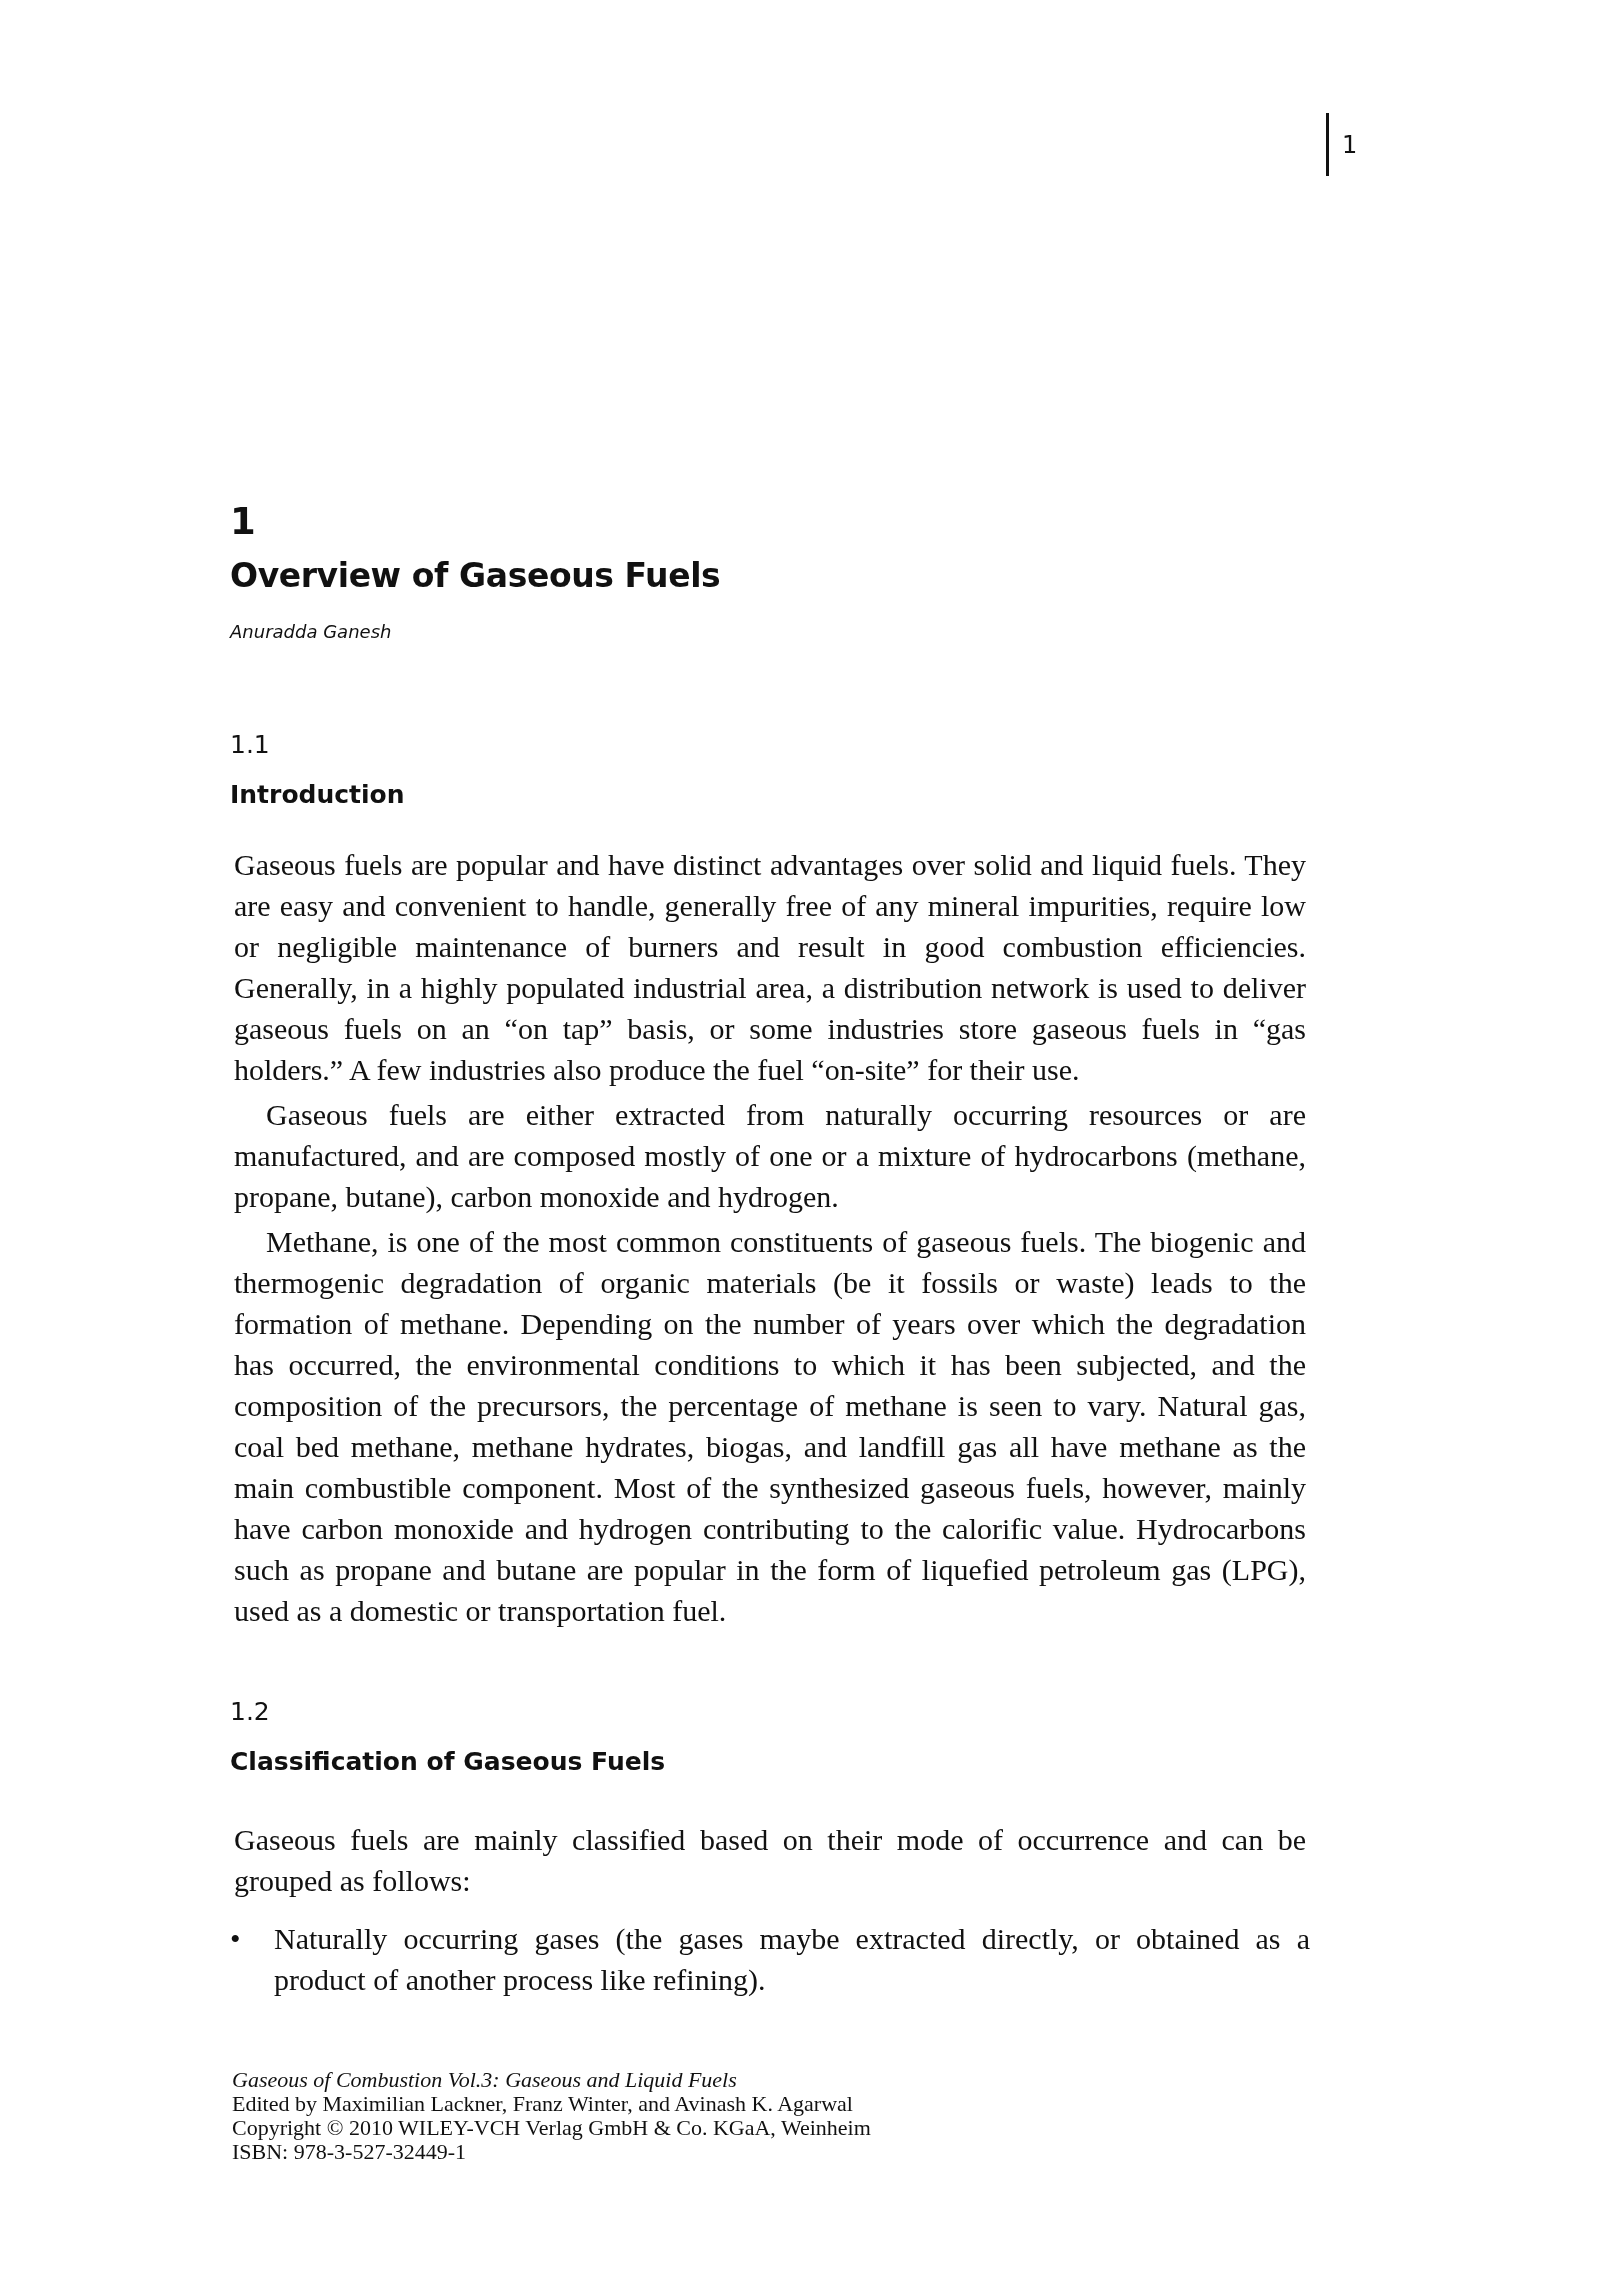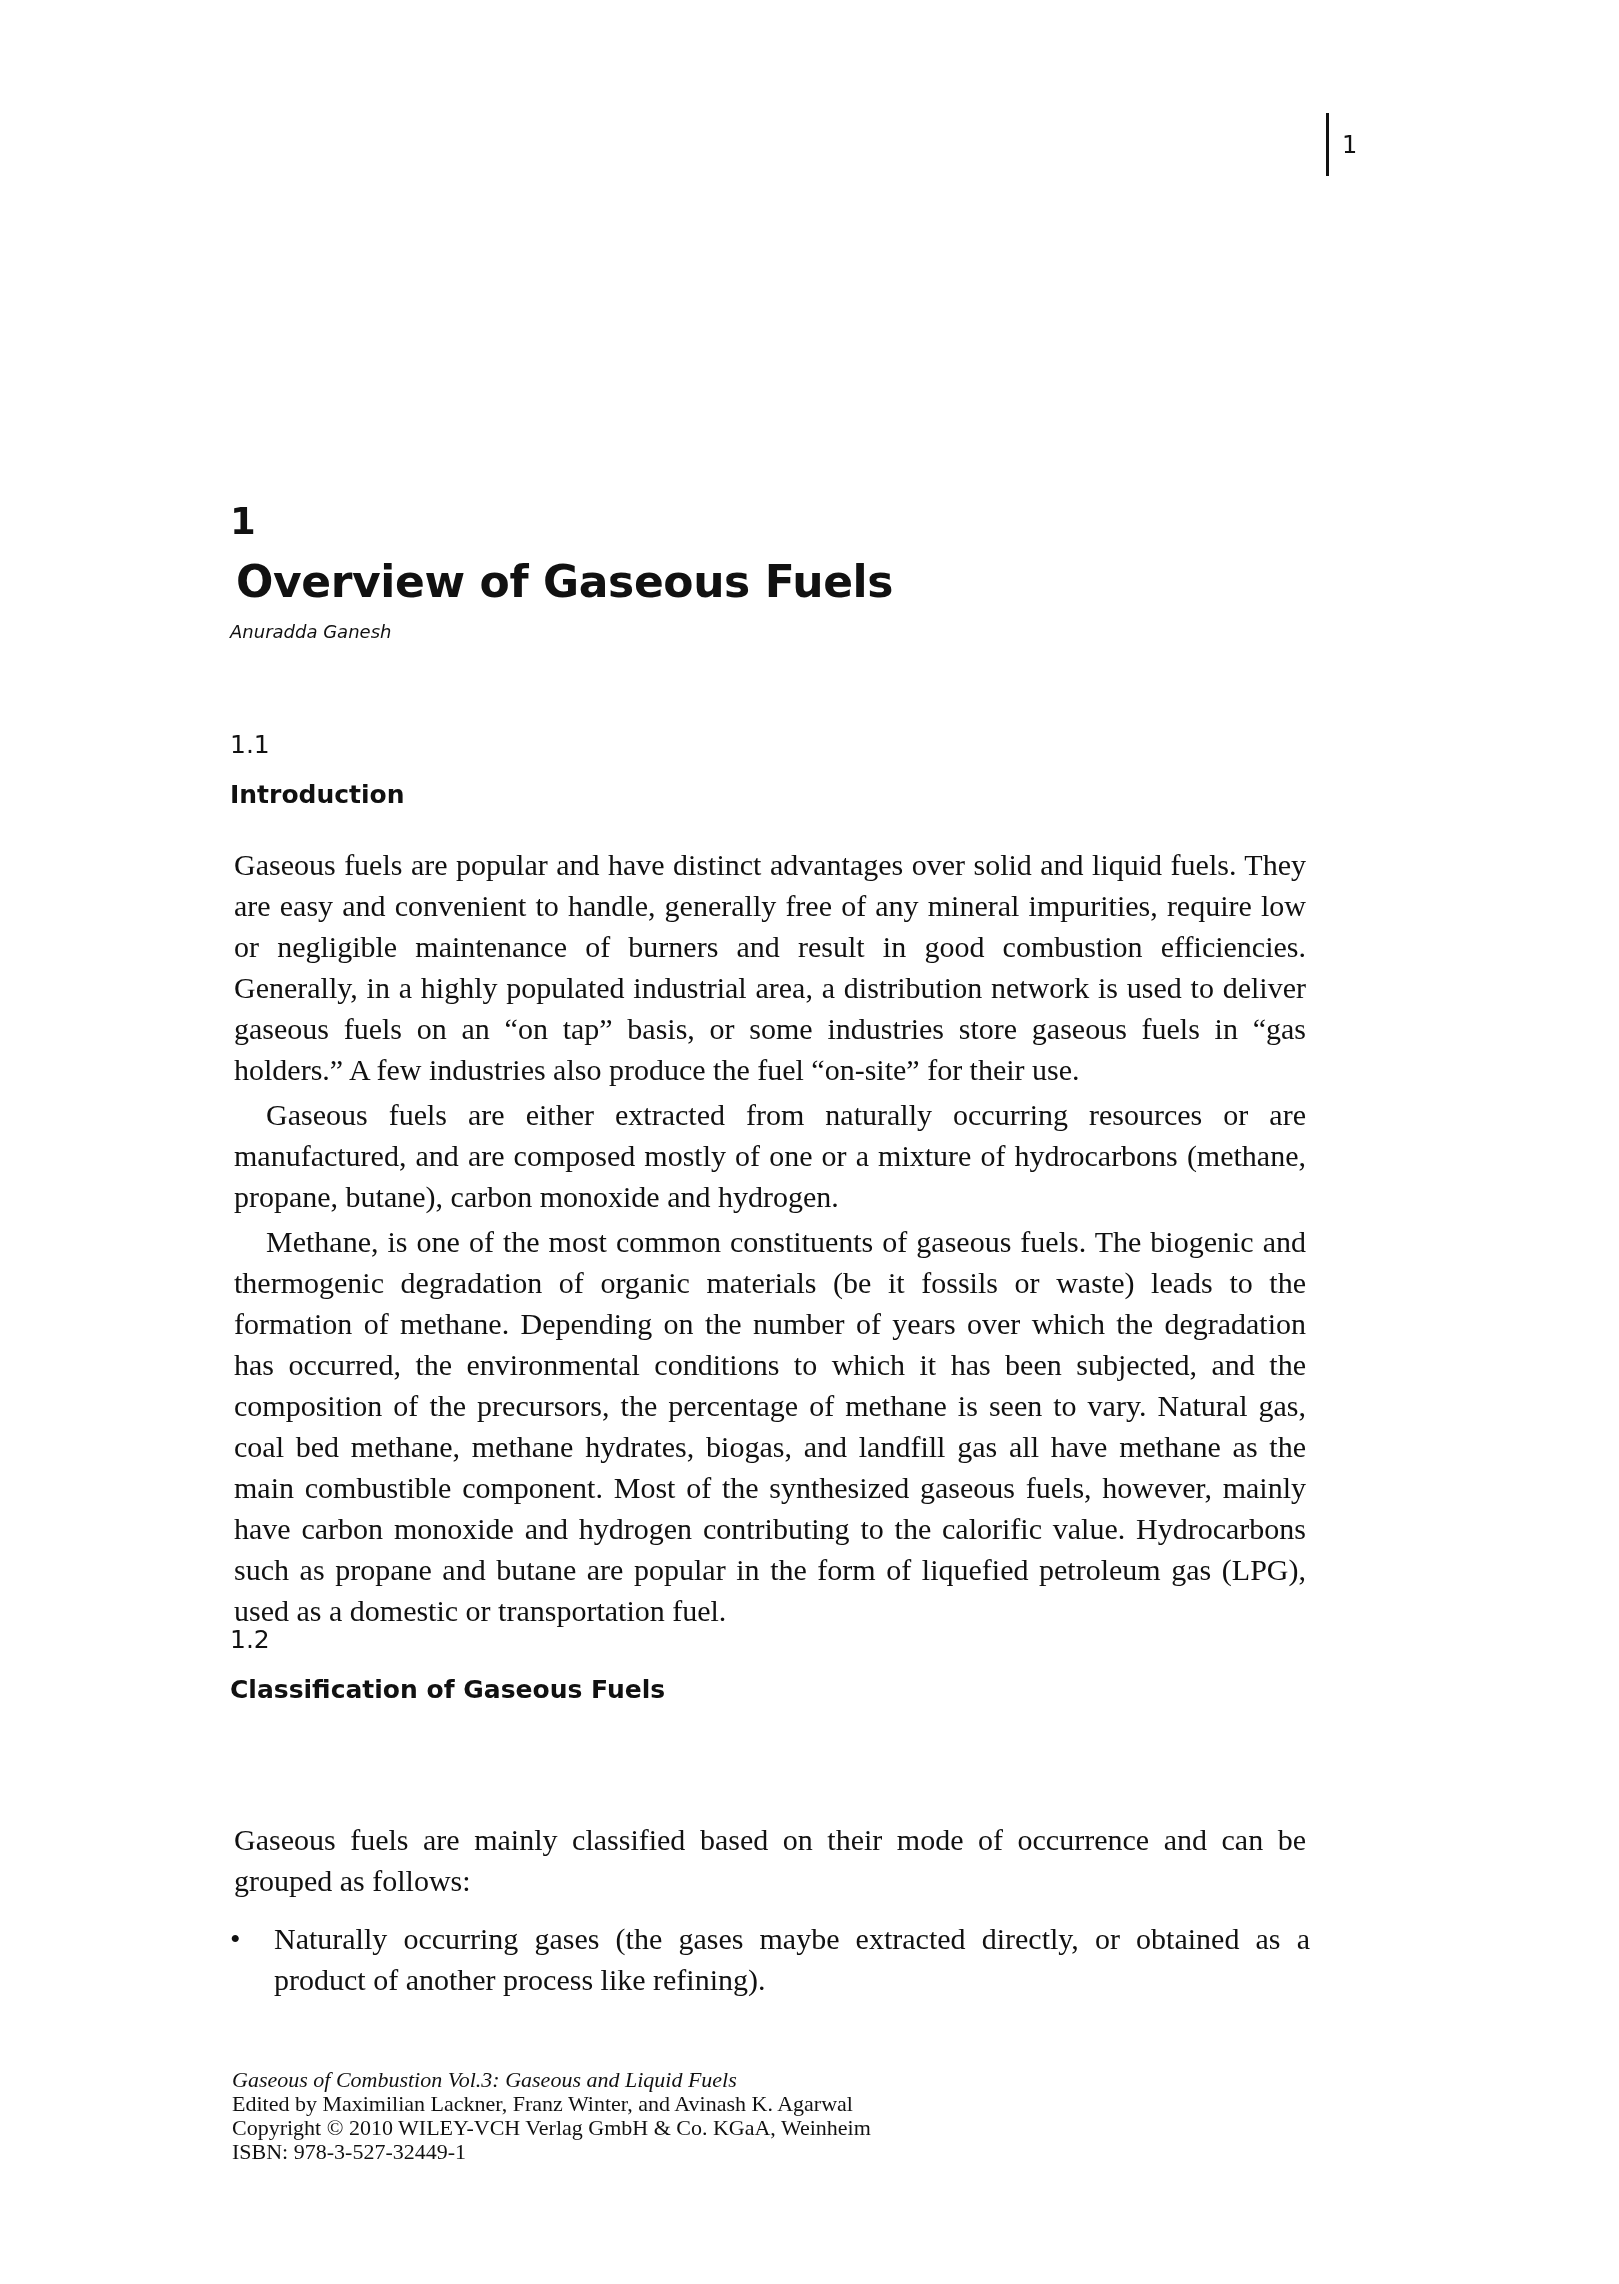--- a/index.html
+++ b/index.html
@@ -3,26 +3,26 @@
 <meta charset="utf-8">
 <style>
   html, body { margin: 0; padding: 0; background: #ffffff; }
   body { width: 1619px; height: 2284px; position: relative; overflow: hidden; color: #111; }
   .page { position: absolute; inset: 0; }
   .running-head { position: absolute; left: 1326px; top: 113px; height: 63px; border-left: 3.2px solid #111; }
   .page-num { position: absolute; left: 1342px; top: 131px; font-family: "DejaVu Sans", sans-serif; font-size: 24px; }
   .sans { font-family: "DejaVu Sans", sans-serif; }
   .serif { font-family: "Liberation Serif", serif; }
   .chap-num { position: absolute; left: 230px; top: 500px; font-size: 37px; font-weight: bold; }
-  .chap-title { position: absolute; left: 236px; top: 556px; font-size: 44px; font-weight: bold; letter-spacing: -0.4px; }
+  .chap-title { position: absolute; left: 230px; top: 556px; font-size: 33px; font-weight: bold; letter-spacing: -0.4px; }
   .author { position: absolute; left: 230px; top: 621px; font-size: 18px; font-style: italic; }
   .sec-num { font-size: 25px; font-weight: normal; }
   .sec-title { font-size: 25px; font-weight: bold; margin-top: 21px; }
   .sec1 { position: absolute; left: 230px; top: 730px; }
-  .sec2 { position: absolute; left: 230px; top: 1625px; }
+  .sec2 { position: absolute; left: 230px; top: 1697px; }
   .body { position: absolute; left: 230px; width: 1080px; font-size: 30px; line-height: 41px; text-align: justify; }
   .body p { margin: 4px; }
   .body p.indent { text-indent: 32px; }
   .intro-body { top: 840px; }
   .class-body { top: 1815px; }
   .bullets { position: absolute; left: 230px; top: 1918px; width: 1080px; font-size: 30px; line-height: 41px; text-align: justify; }
   .bullet-item { position: relative; padding-left: 44px; }
   .bullet-dot { position: absolute; left: 0; top: 0; }
   .footer { position: absolute; left: 232px; top: 2068px; font-size: 22px; line-height: 24px; }
   .footer .it { font-style: italic; }

